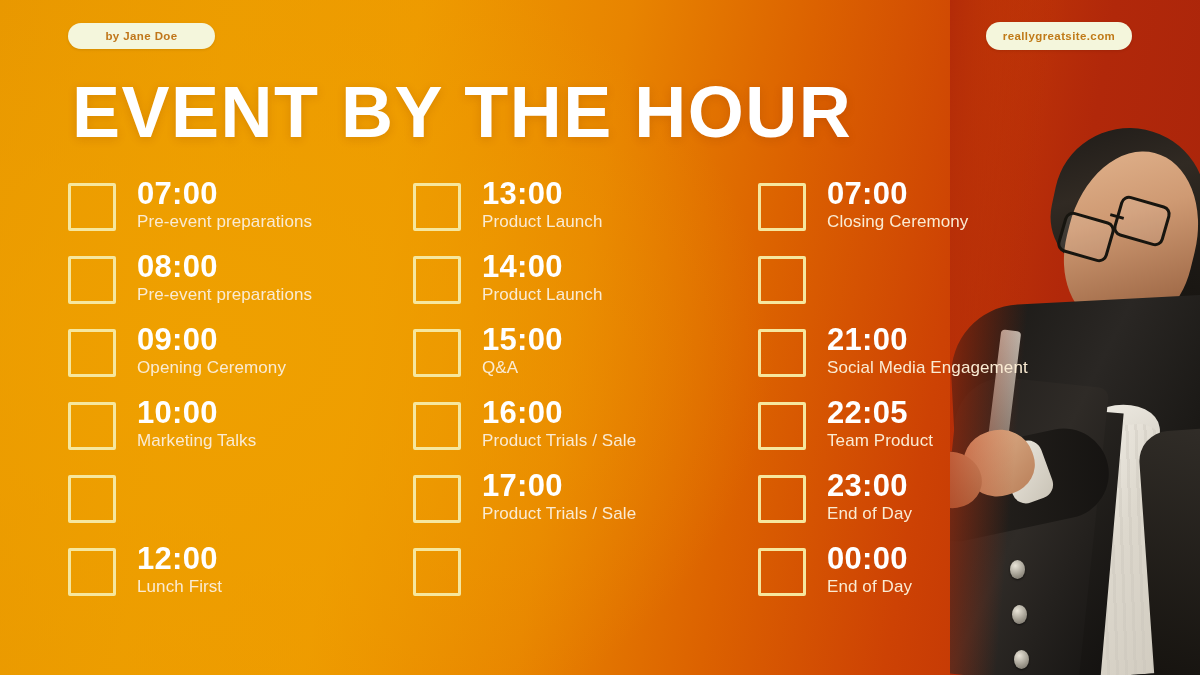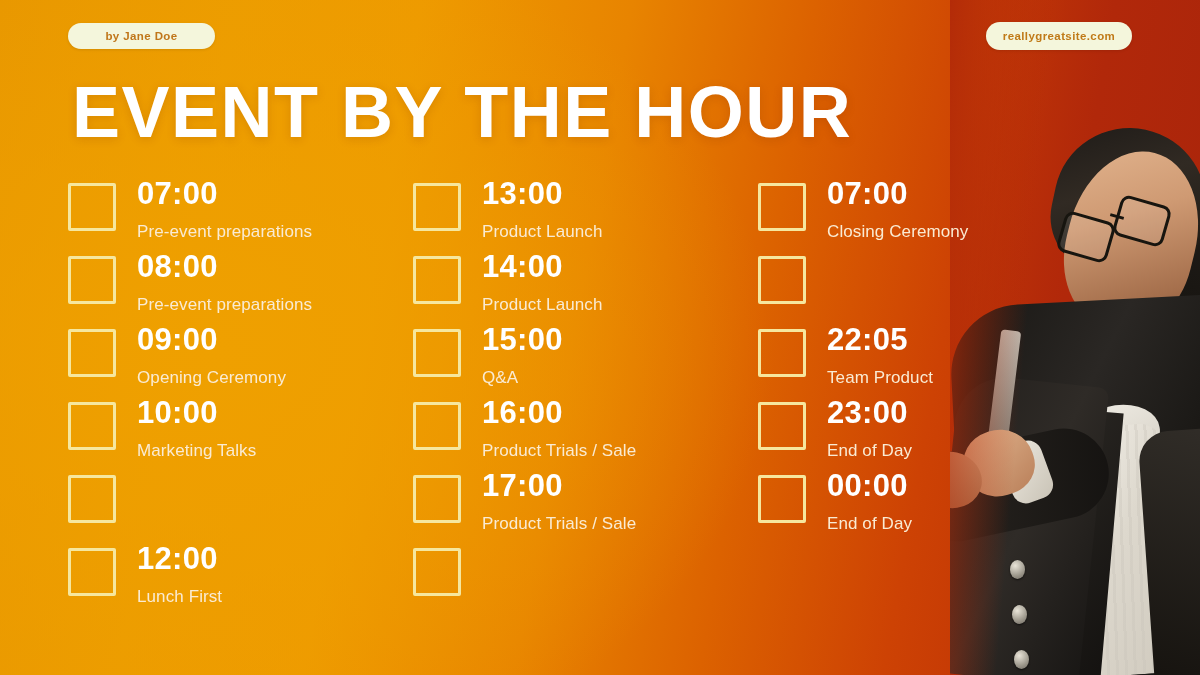--- a/index.html
+++ b/index.html
@@ -269,21 +269,21 @@
   .slot-time {
     font-size:31px;
     font-weight:bold;
     color:#FFFFFF;
     line-height:28px;
     letter-spacing:.3px;
     white-space:nowrap;
   }
 
   .slot-desc {
-    margin-top:13px;
+    margin-top:3px;
     font-size:17px;
     line-height:21px;
     color:#FAEBD3;
     white-space:nowrap;
     letter-spacing:.1px;
   }
 </style>
 </head>
 <body>
 
@@ -404,20 +404,27 @@
           <div class="slot-time">07:00</div>
           <div class="slot-desc">Closing Ceremony</div>
         </div>
       </div>
       <div class="slot">
         <div class="checkbox"></div>
       </div>
       <div class="slot">
         <div class="checkbox"></div>
         <div class="slot-text">
+          <div class="slot-time">21:00</div>
+          <div class="slot-desc">Social Media Engagement</div>
+        </div>
+      </div>
+      <div class="slot">
+        <div class="checkbox"></div>
+        <div class="slot-text">
           <div class="slot-time">22:05</div>
           <div class="slot-desc">Team Product</div>
         </div>
       </div>
       <div class="slot">
         <div class="checkbox"></div>
         <div class="slot-text">
           <div class="slot-time">23:00</div>
           <div class="slot-desc">End of Day</div>
         </div>

